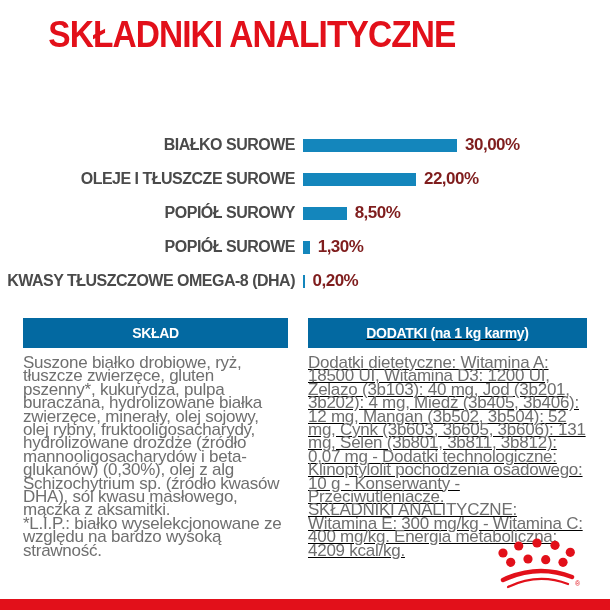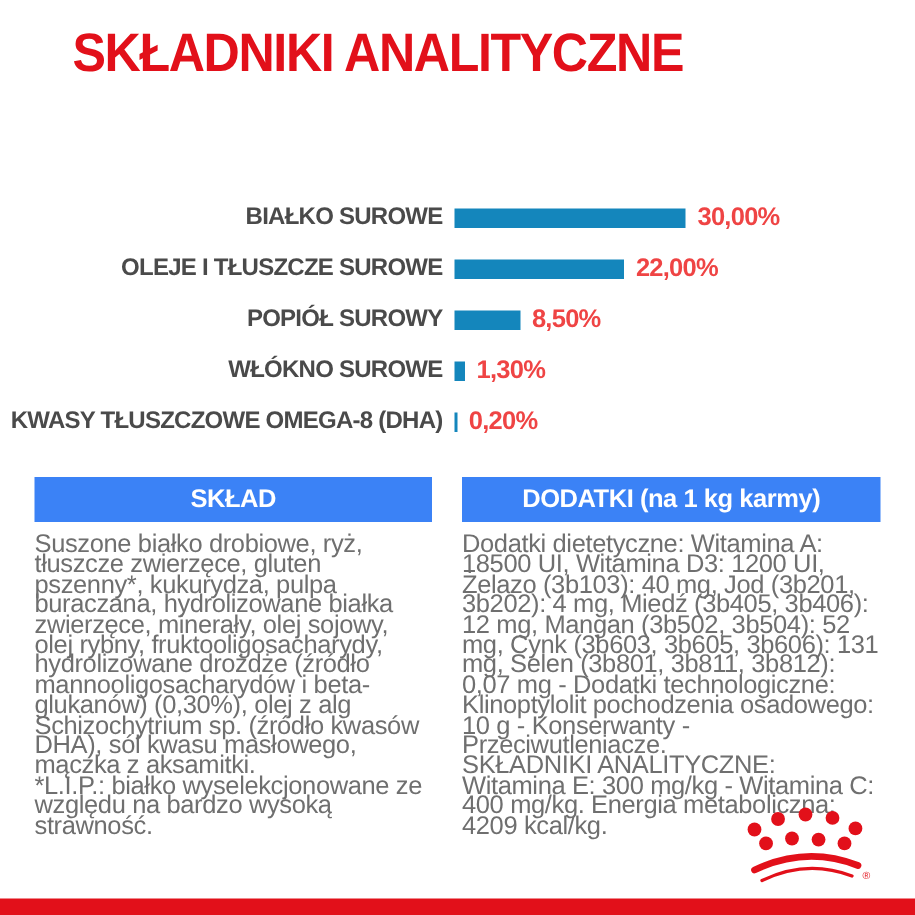--- a/index.html
+++ b/index.html
@@ -43,39 +43,39 @@
     white-space:nowrap;
   }
   .bar-track{margin-left:8px;display:flex;align-items:center;}
   .bar-fill{
     height:13px;
     background:#1486bc;
     width:0;
   }
   .chart-value{
     margin-left:8px;
-    color:#ef4444;
+    color:#7f1d1d;
     font-size:17px;
     font-weight:bold;
     letter-spacing:-0.5px;
     white-space:nowrap;
     text-align:center;
   }
   
   .col{
     position:absolute;top:318px;
   }
   .col-left{left:23px;width:265px;}
-  .col-right{left:308px;width:279px;}
+  .col-right{left:308px;width:279px;text-decoration:underline;}
   .col-header{
     height:30px;line-height:30px;
-    background:#3b82f6;
+    background:#0369a1;
     color:#ffffff;
     text-align:center;
-    font-size:17px;
+    font-size:14px;
     font-weight:bold;
     letter-spacing:-0.3px;
     white-space:nowrap;
   }
   .col-body{
     margin-top:8px;
     color:#6f6f6f;
     font-size:17px;
     line-height:13.4px;
     letter-spacing:-0.25px;
@@ -121,21 +121,21 @@
 
     <div class="chart-row">
       <span class="chart-label">POPIÓŁ SUROWY</span>
       <span class="bar-track">
         <span class="bar-fill" style="width: 43.6333px; background: rgb(20, 134, 188);"></span>
       </span>
       <span class="chart-value">8,50%</span>
     </div>
 
     <div class="chart-row">
-      <span class="chart-label">WŁÓKNO SUROWE</span>
+      <span class="chart-label">POPIÓŁ SUROWE</span>
       <span class="bar-track">
         <span class="bar-fill" style="width: 6.67333px; background: rgb(20, 134, 188);"></span>
       </span>
       <span class="chart-value">1,30%</span>
     </div>
 
     <div class="chart-row">
       <span class="chart-label">KWASY TŁUSZCZOWE OMEGA-8 (DHA)</span>
       <span class="bar-track">
         <span class="bar-fill" style="width: 1.5px; background: rgb(20, 134, 188);"></span>

